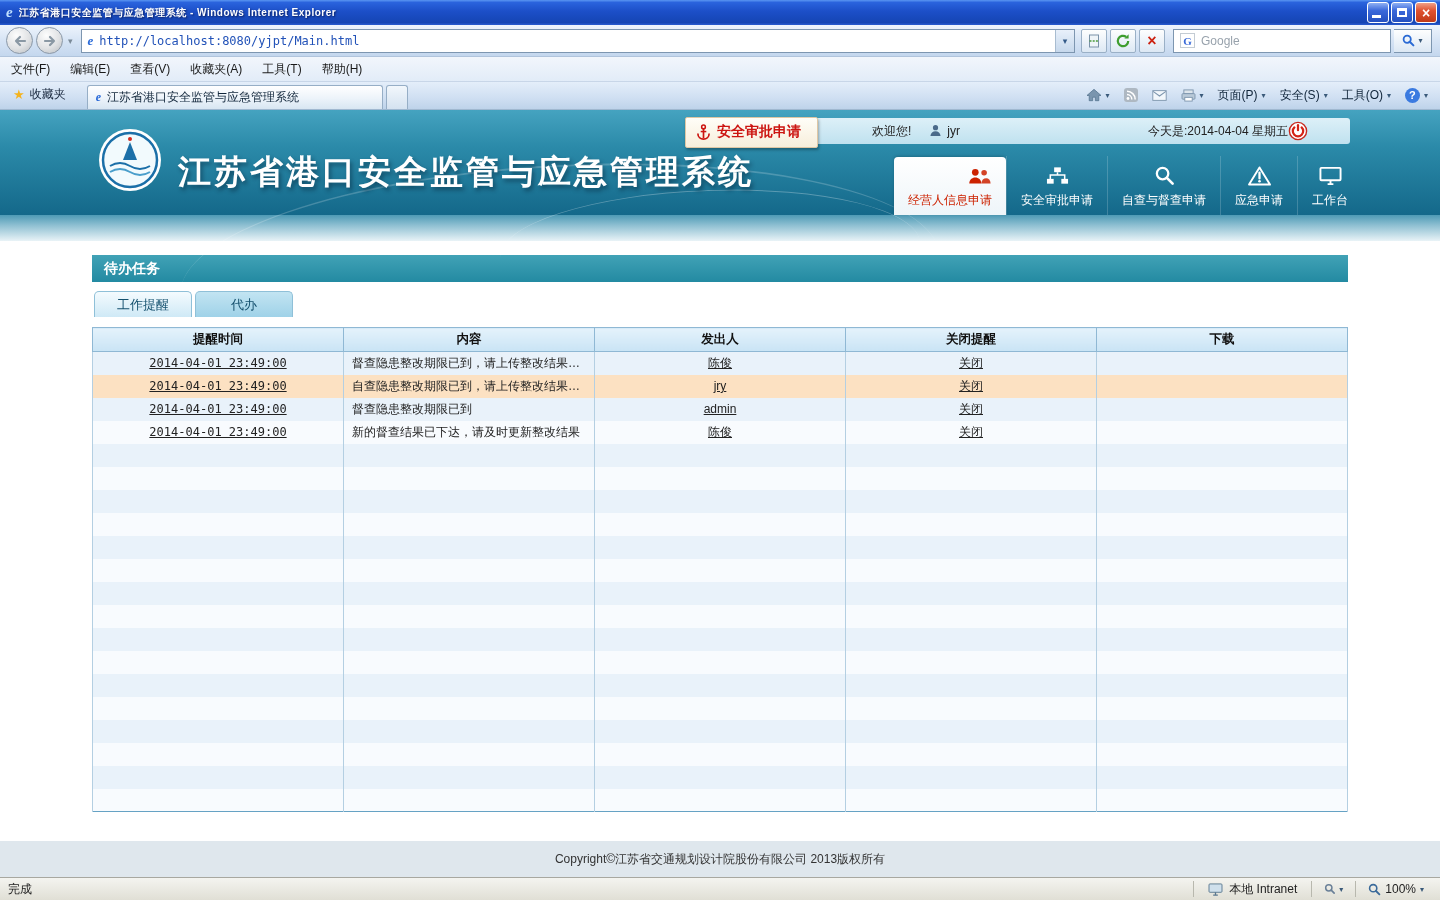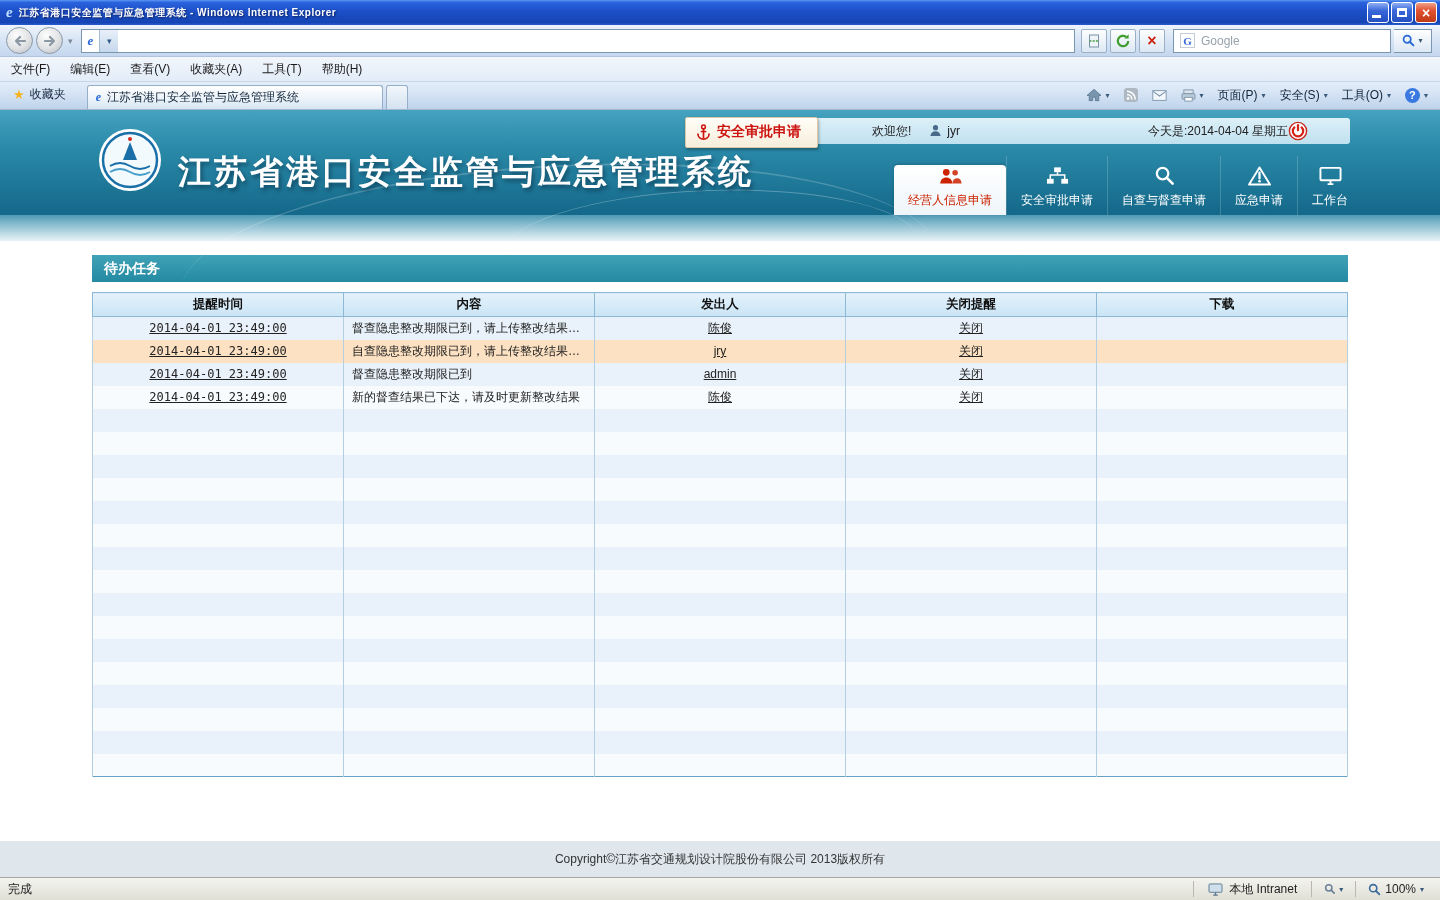--- a/index.html
+++ b/index.html
@@ -77,22 +77,22 @@
   box-shadow:1px 2px 3px rgba(0,0,0,.30); color:#cc1511; font-weight:bold; font-size:14px; white-space:nowrap; }
 .welcome-label { margin-left:54px; color:#222; }
 .user-name { display:flex; align-items:flex-start; gap:5px; margin-left:18px; color:#222; }
 .date-area { margin-left:auto; display:flex; color:#222; white-space:nowrap; }
 .power-btn { margin-right:42px; }
 
 .main-nav { position:absolute; right:78px; bottom:0; display:flex; align-items:flex-end; }
 .nav-item { padding:6px 14px; display:flex; flex-direction:column; align-items:center; gap:6px;
   color:#fff; font-size:12px; border-left:1px solid rgba(255,255,255,.18); }
 .nav-item:first-child { border-left:none; }
-.nav-item.active { background:linear-gradient(180deg,#ffffff,#eef5f9); color:#cc2200; height:50px;
-  border-radius:4px 4px 0 0; justify-content:flex-end; box-shadow:0 -1px 3px rgba(0,0,0,.18); }
+.nav-item.active { background:linear-gradient(180deg,#ffffff,#eef5f9); color:#cc2200; height:58px;
+  border-radius:4px 4px 0 0; justify-content:flex-end; box-shadow:0 -1px 3px rgba(0,0,0,.18);align-items:flex-end; }
 .nav-ico { height:24px; display:flex; align-items:flex-end; }
 .nav-label { white-space:nowrap; }
 
 .sub-strip { height:26px; flex:0 0 26px; background:linear-gradient(180deg,#4e9ab5 0%,#8fc0d2 40%,#e9f3f7 100%); }
 
 .content { flex:1; padding:14px 92px 0; background:#fff; min-height:0; overflow:hidden; }
 .section-bar { height:27px; background:linear-gradient(180deg,#41a2b6,#238aa2); color:#fff; font-size:14px; font-weight:bold; line-height:27px; padding:0 12px; }
 .tabs-row { display:flex; gap:3px; margin-top:9px; padding-left:2px; }
 .tab-btn { min-width:98px; text-align:center; padding:4px 12px 3px; font-size:13px; color:#14506e;
   border-radius:5px 5px 0 0; border:1px solid #8fc0d8; border-bottom:none; }
@@ -147,20 +147,21 @@
         </svg>
     </span>
     <span class="nav-circle">
       <svg width="14" height="14" viewBox="0 0 14 14">
           <path d="M2 7h9M7 3l4 4-4 4" fill="none" stroke="#8a98a4" stroke-width="2.2" stroke-linecap="round" stroke-linejoin="round"></path>
         </svg>
     </span>
     <span class="nav-drop-arrow">▾</span>
     <div class="address-bar">
       <span class="addr-favicon">e</span>
+      <span class="url-text">http://localhost:8080/yjpt/Main.html</span>
       <span class="addr-drop">▾</span>
     </div>
     <span class="tool-sq">
       <svg width="14" height="14" viewBox="0 0 14 14">
           <rect x="2.5" y="1" width="9" height="12" fill="#eef4f8" stroke="#7a92a8"></rect>
           <path d="M2.5 7h9" stroke="#4a9a3a" stroke-width="1.4" stroke-dasharray="2 1.2"></path>
         </svg>
     </span>
     <span class="tool-sq">
       <svg width="16" height="16" viewBox="0 0 16 16">
@@ -350,20 +351,24 @@
           </span>
           <span class="nav-label">工作台</span>
         </div>
       </div>
     </div>
 
     <div class="sub-strip"></div>
 
     <div class="content">
       <div class="section-bar">待办任务</div>
+      <div class="tabs-row">
+        <div class="tab-btn active">工作提醒</div>
+        <div class="tab-btn inactive">代办</div>
+      </div>
       <table class="todo-table">
         <colgroup>
             <col style="width:20%">
             <col style="width:20%">
             <col style="width:20%">
             <col style="width:20%">
             <col style="width:20%">
           </colgroup>
         <thead>
           <tr>

